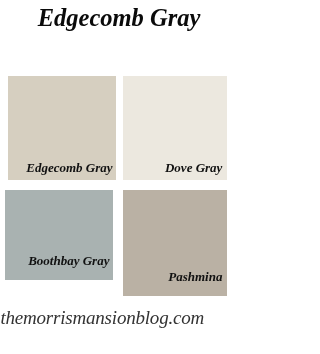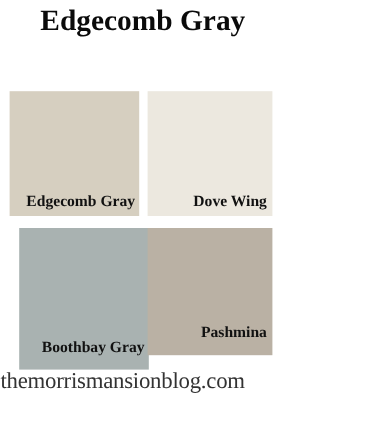--- a/index.html
+++ b/index.html
@@ -12,20 +12,21 @@
     -webkit-font-smoothing:antialiased;
   }
 
   
   .page{
     position:relative;
     width:236px; height:354px;
     background:#ffffff;
     will-change:transform;
     transform:translateZ(0);
+    font-style:italic;
   }
 
   
   .title{
     position:absolute; left:1px; top:2.6px; width:236px;
     text-align:center;
     font-family:"Liberation Serif", serif;
     font-weight:bold;
     font-size:24.5px;
     line-height:30.6px;
@@ -38,21 +39,21 @@
   .grid{
     position:absolute; left:0; top:0; width:236px; height:354px;
   }
   .swatch{
     position:absolute;
     box-sizing:border-box;
     background:#cccccc;
   }
   .sw1{ left:8.2px;   top:76.2px;  width:107.8px; height:103.8px; }
   .sw2{ left:123.0px; top:76.2px;  width:104.4px; height:103.8px; }
-  .sw3{ left:16px;   top:190.4px; width:107.8px; height:118px; }
+  .sw3{ left:5px;   top:190.4px; width:107.8px; height:90px; }
   .sw4{ left:123.0px; top:190.4px; width:104.4px; height:105.6px; }
 
   .swatch .name{
     position:absolute;
     font-family:"Liberation Serif", serif;
     font-weight:bold;
     font-size:13px;
     line-height:13px;
     color:#111111;
     white-space:nowrap;
@@ -84,21 +85,21 @@
     <span class="line">Edgecomb Gray</span>
   </div>
 
   <div class="grid">
 
     <div class="swatch sw1" style="background-color: rgb(214, 207, 192);">
       <span class="name" style="color: rgb(17, 17, 17);">Edgecomb Gray</span>
     </div>
 
     <div class="swatch sw2" style="background-color: rgb(236, 232, 223);">
-      <span class="name" style="color: rgb(17, 17, 17);">Dove Wing</span>
+      <span class="name" style="color: rgb(17, 17, 17);">Dove Gray</span>
     </div>
 
     <div class="swatch sw3" style="background-color: rgb(169, 178, 177);">
       <span class="name" style="color: rgb(17, 17, 17);">Boothbay Gray</span>
     </div>
 
     <div class="swatch sw4" style="background-color: rgb(186, 177, 164);">
       <span class="name" style="color: rgb(17, 17, 17); margin-top: 48px;">Pashmina</span>
     </div>
 

